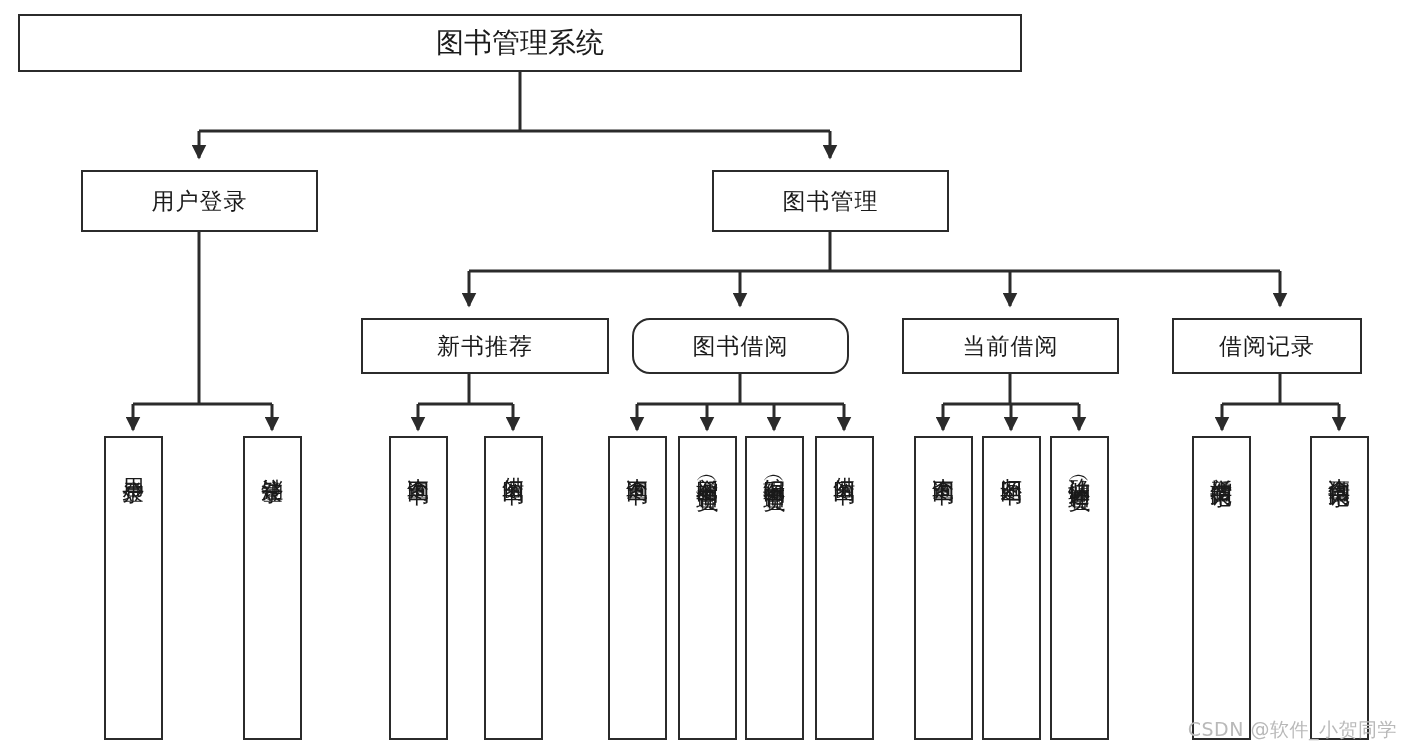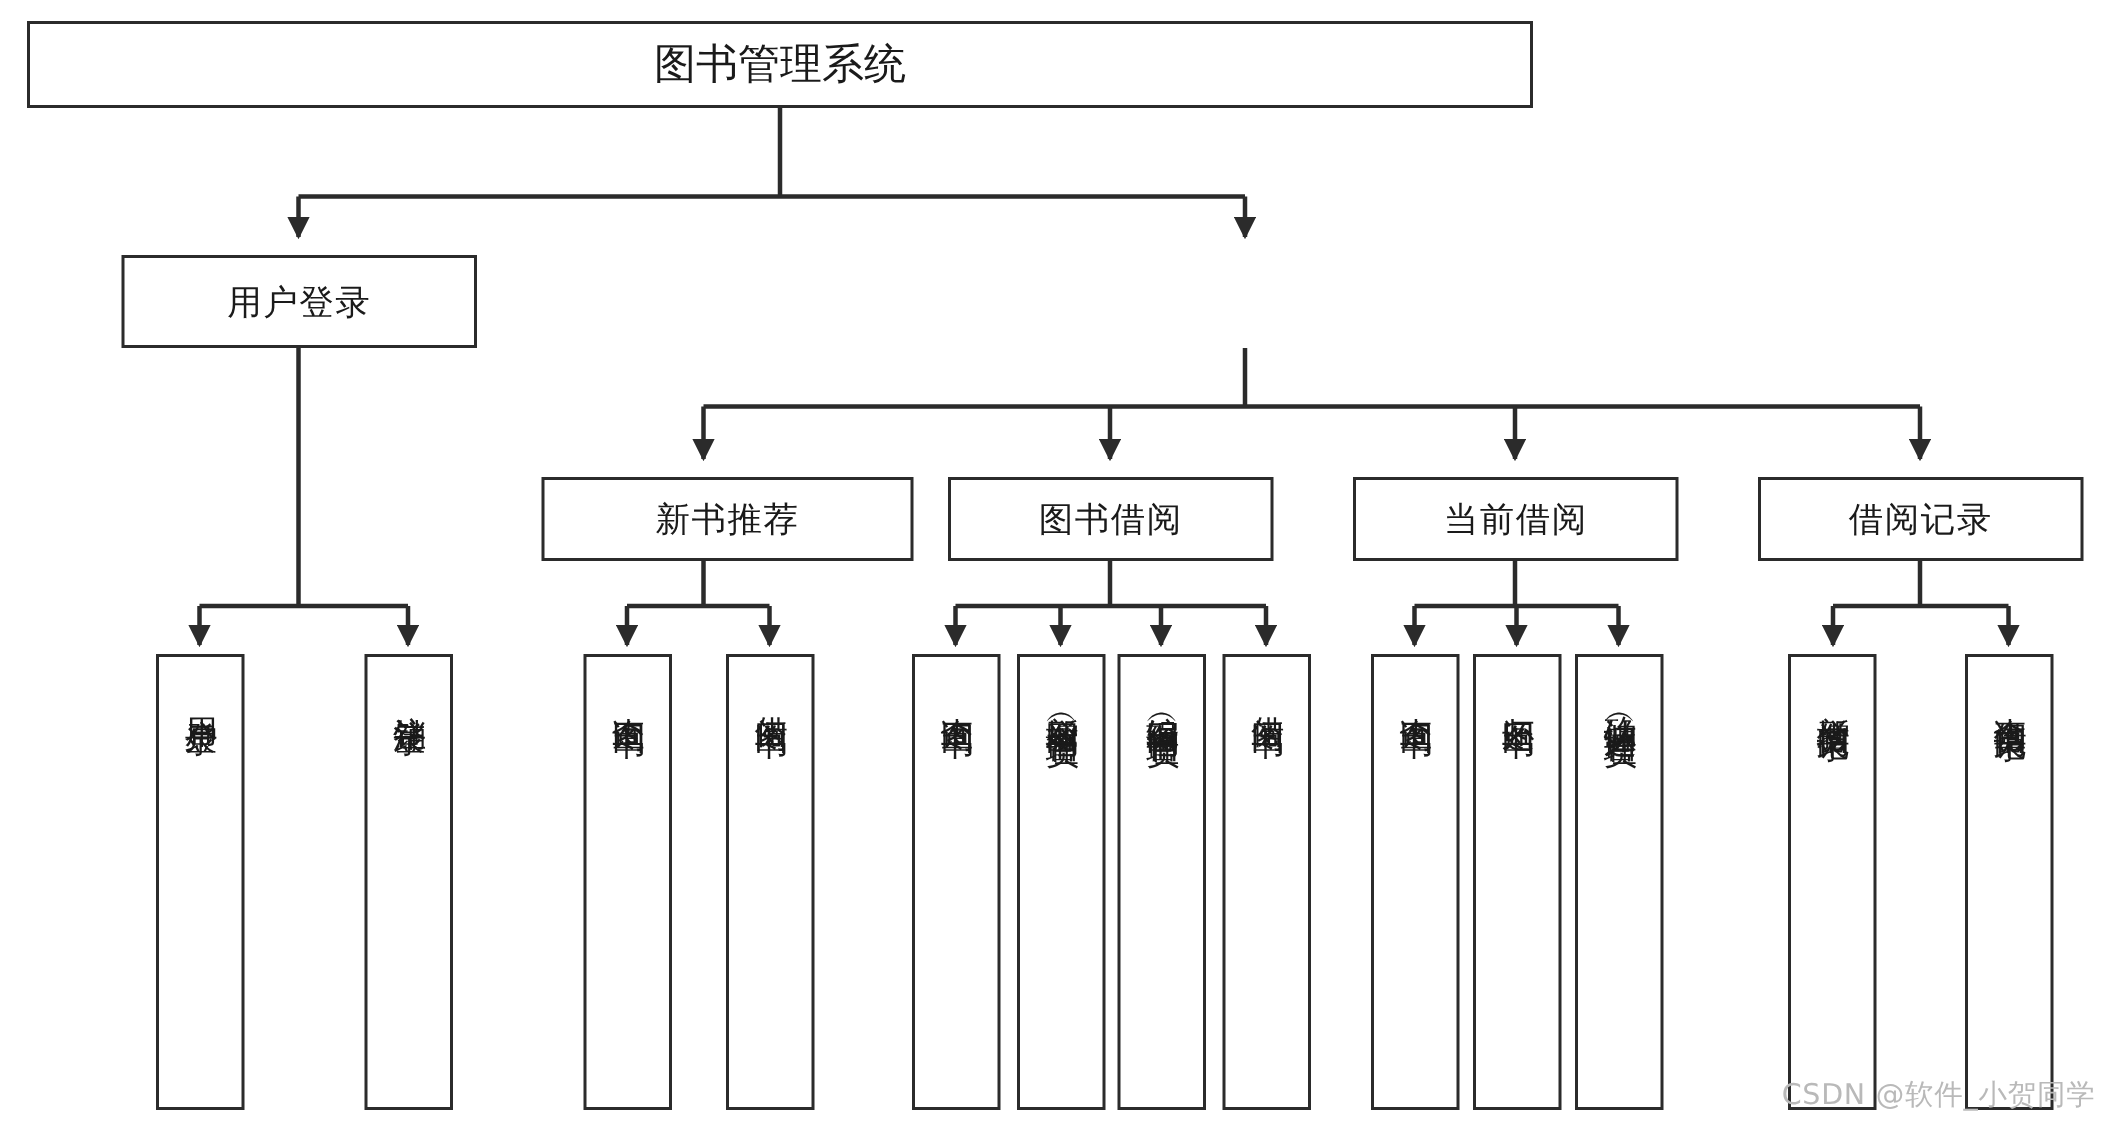--- a/index.html
+++ b/index.html
@@ -116,31 +116,34 @@
     </g>
   </svg>
 
   <div class="node root" style="left:18px; top:14px; width:1004px; height:58px;">
     <span>图书管理系统</span>
   </div>
 
   <div class="node horiz" style="left:81px; top:170px; width:237px; height:62px;">
     <span>用户登录</span>
   </div>
+  <div class="node horiz" style="left:712px; top:170px; width:237px; height:62px;">
+    <span>图书管理</span>
+  </div>
 
   <div class="node horiz" style="left:361px; top:318px; width:248px; height:56px;">
     <span>新书推荐</span>
   </div>
-  <div class="node horiz" style="left:632px; top:318px; width:217px; height:56px;">
+  <div class="node horiz" style="left:632px; top:318px; width:217px; height:56px;border-radius:18px;">
     <span>图书借阅</span>
   </div>
   <div class="node horiz" style="left:902px; top:318px; width:217px; height:56px;">
     <span>当前借阅</span>
   </div>
-  <div class="node horiz" style="left:1172px; top:318px; width:217px; height:56px;">
+  <div class="node horiz" style="left:1172px; top:318px; width:190px; height:56px;">
     <span>借阅记录</span>
   </div>
 
   <div class="node leaf" style="left:104px; top:436px; width:59px; height:304px;">
     <span class="vtext">用户登录</span>
   </div>
   <div class="node leaf" style="left:243px; top:436px; width:59px; height:304px;">
     <span class="vtext">注销登录</span>
   </div>
 

